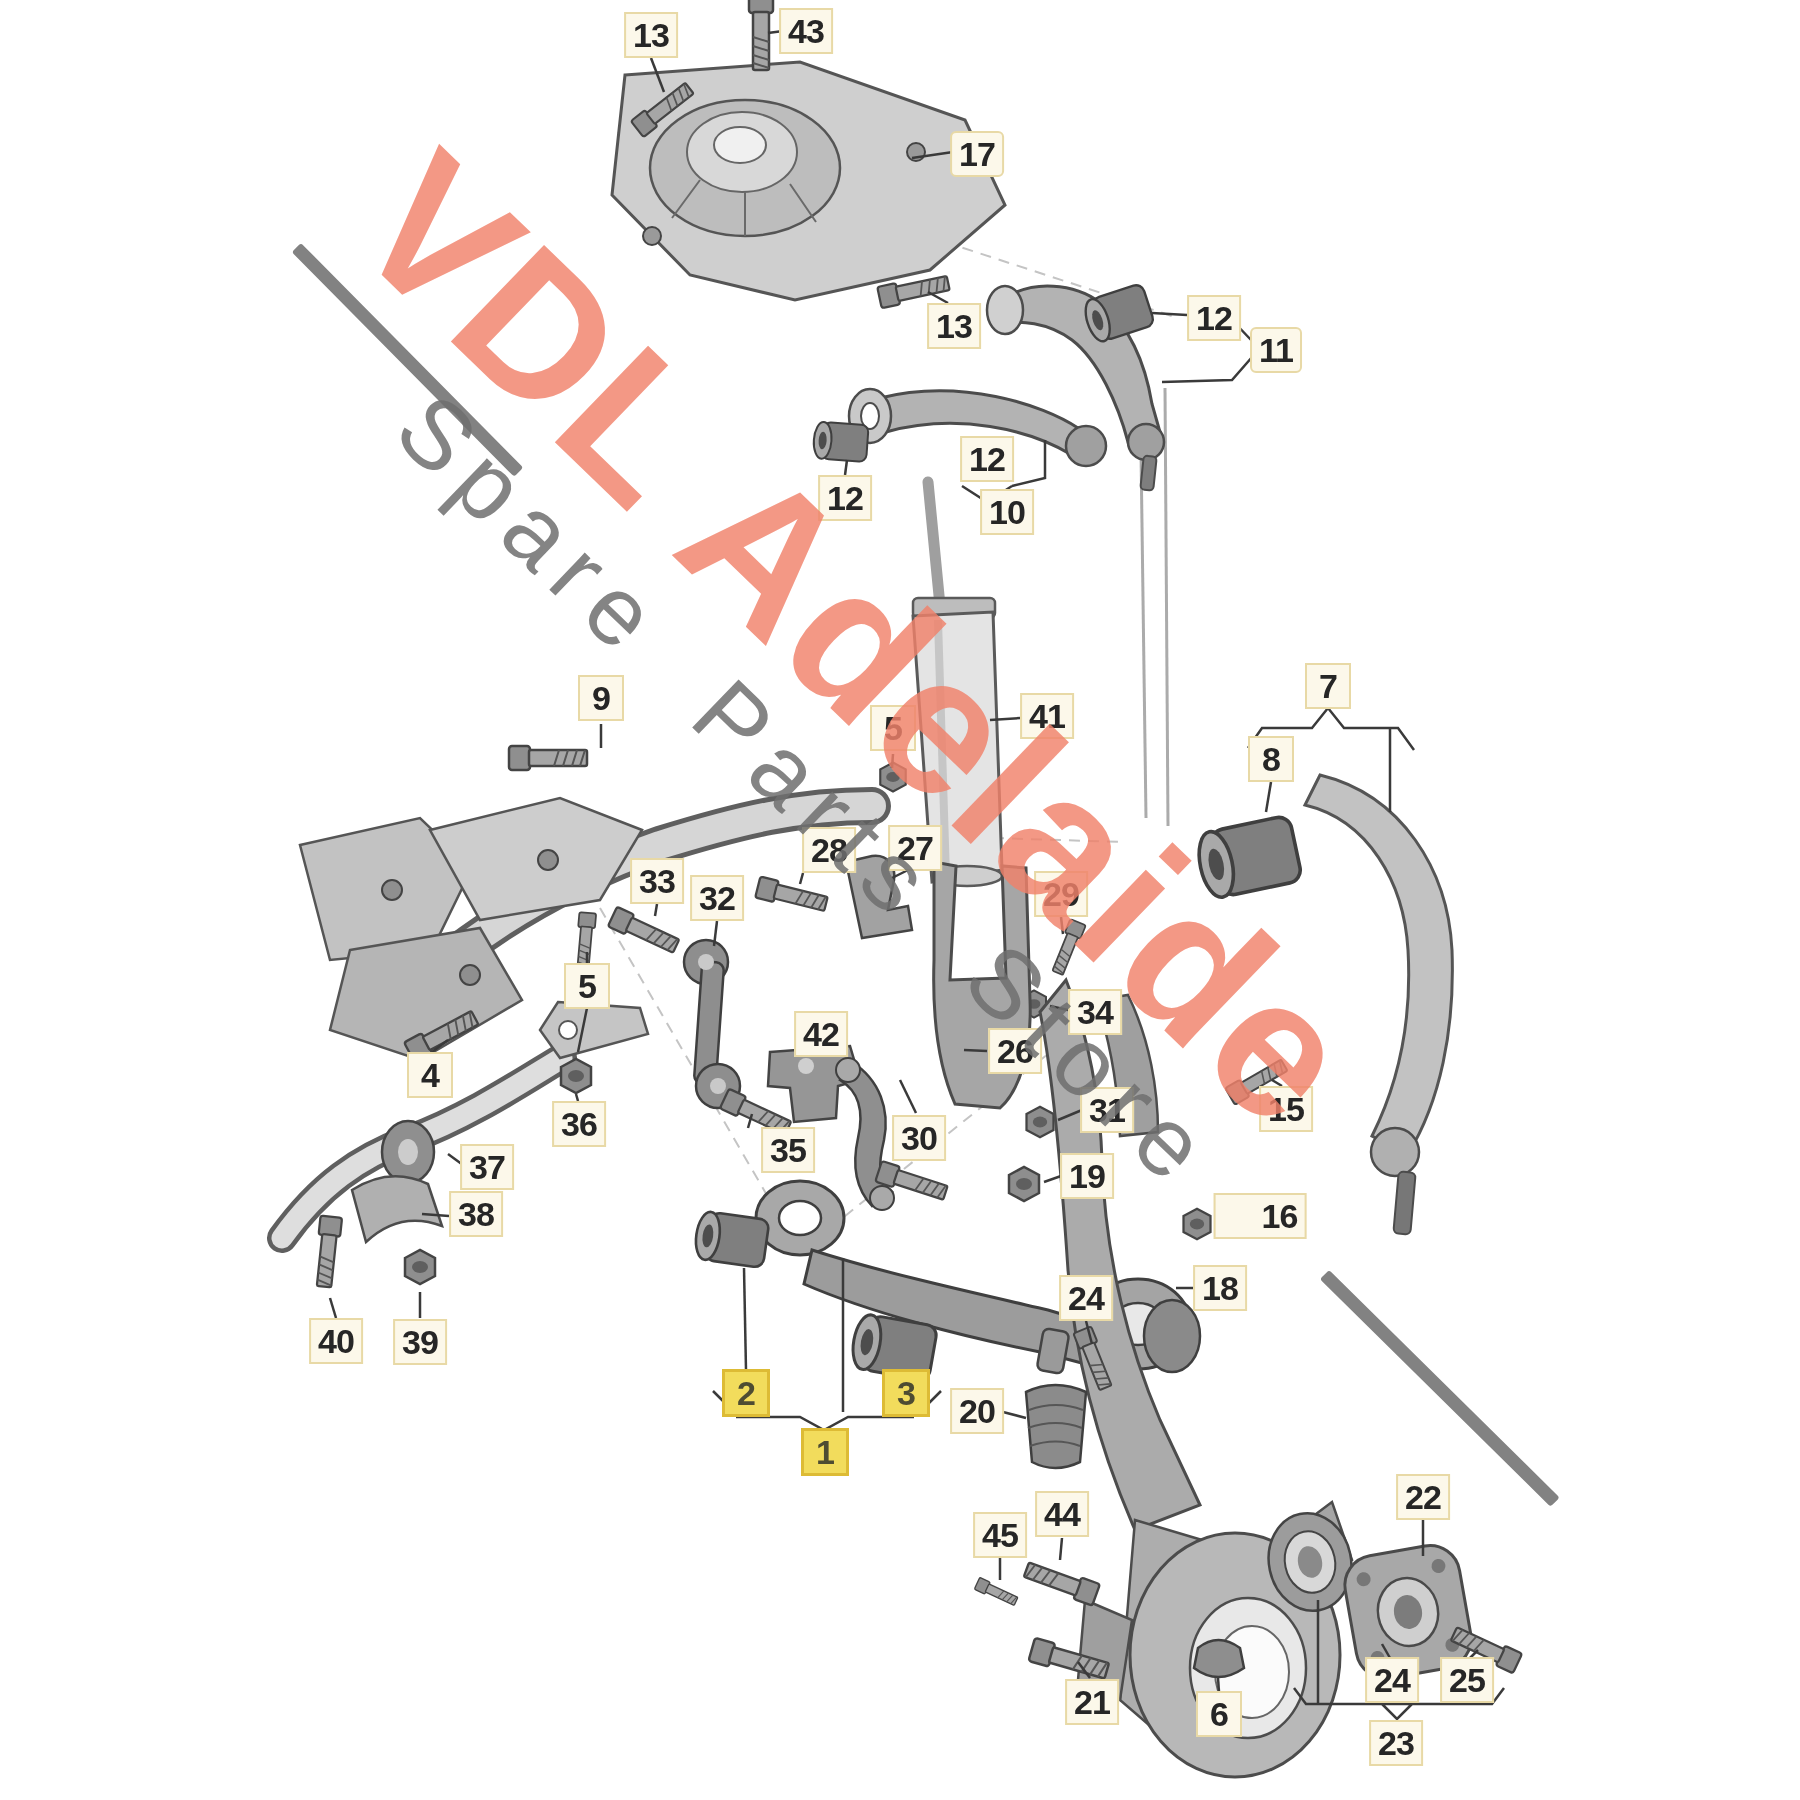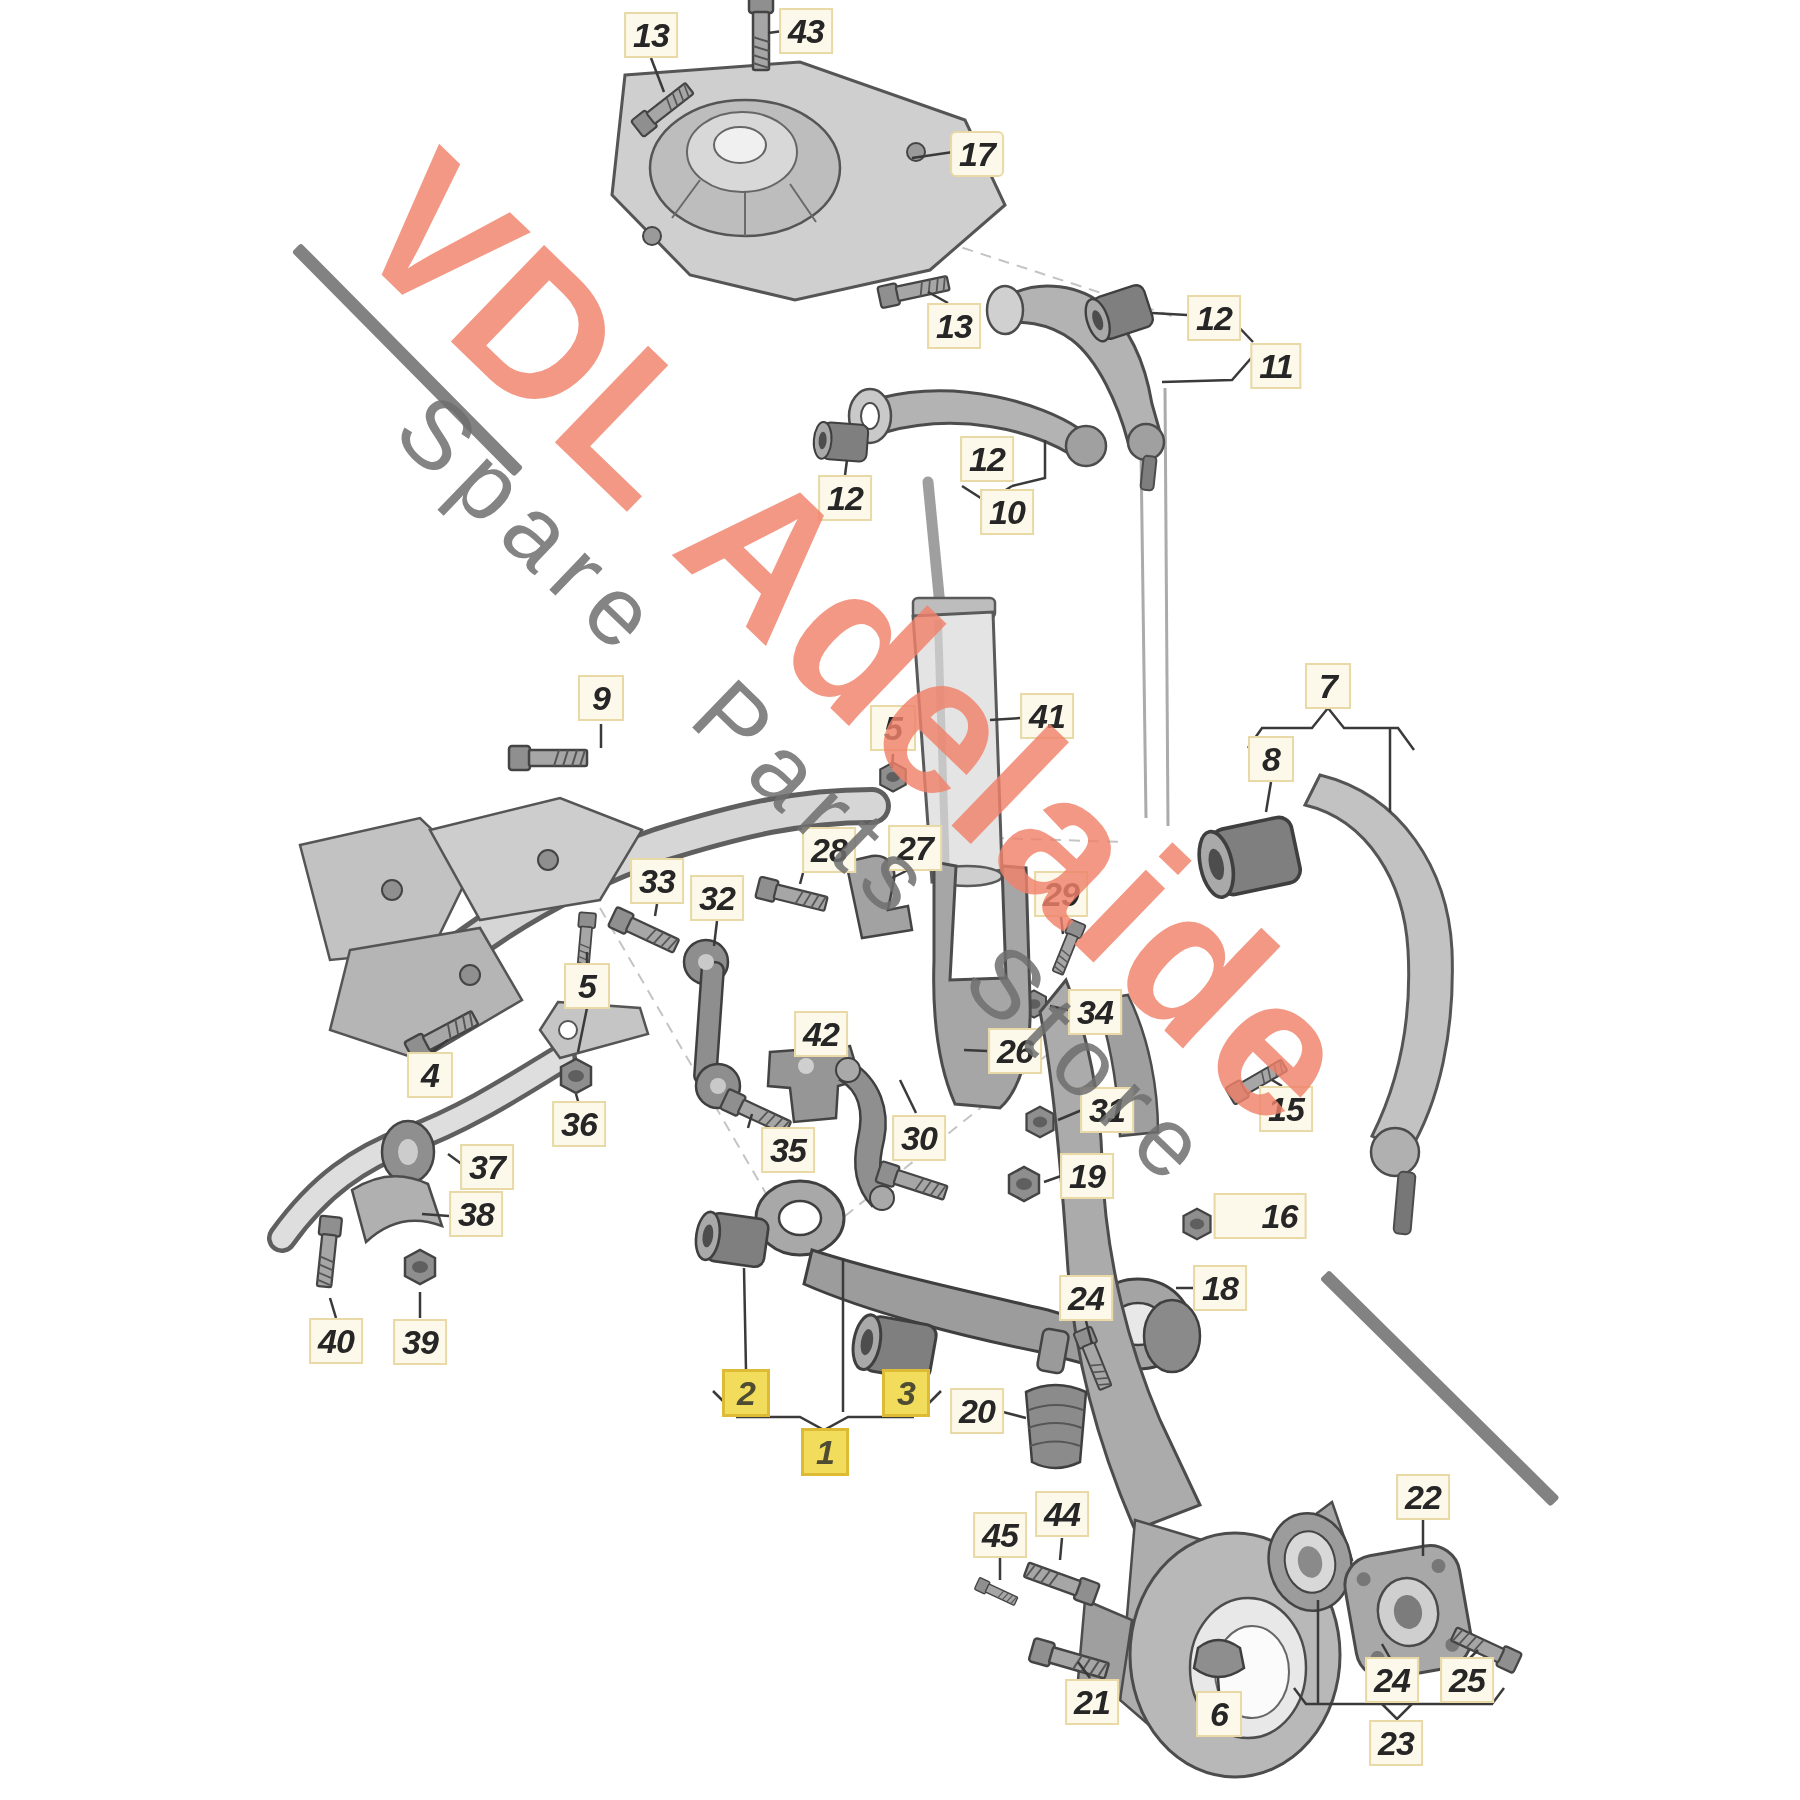--- a/index.html
+++ b/index.html
@@ -1,21 +1,21 @@
 <!DOCTYPE html>
 <html style="--co-bg: #fcf8ea; --co-border: #e8d9a6; --co-text: #262626; --cohl-bg: #f2dc5c; --cohl-border: #ddbb35; --cohl-text: #4e4c32;"><head>
 <meta charset="utf-8">
 <style>
   html,body{margin:0;padding:0;}
   body{width:1800px;height:1800px;position:relative;background:#ffffff;overflow:hidden;
        font-family:"Liberation Sans",sans-serif;}
   #stage{position:absolute;inset:0;width:1800px;height:1800px;}
   svg{position:absolute;left:0;top:0;}
   
-  #callout-layer{position:absolute;left:0;top:0;width:1800px;height:1743px;z-index:4;font-style:italic;}
+  #callout-layer{position:absolute;left:0;top:0;width:1800px;height:1743px;z-index:4;}
   .callout{position:absolute;transform:translate(-50%,-50%);min-width:28px;padding:4px 7px;
     text-align:center;font-weight:700;font-size:34px;line-height:1;letter-spacing:-1px;
     background:var(--co-bg);border:2px solid var(--co-border);color:var(--co-text);}
   .callout.hl{background:var(--cohl-bg);border:3px solid var(--cohl-border);color:var(--cohl-text);}
   
   .wm{position:absolute;z-index:6;pointer-events:none;white-space:nowrap;transform-origin:0 0;}
   #wm-brand{left:470px;top:110px;transform:rotate(44deg);font-size:195px;font-weight:600;
     letter-spacing:4px;opacity:.82;}
   #wm-sub{left:452px;top:372px;transform:rotate(44deg);font-size:97px;font-weight:400;
     letter-spacing:14px;word-spacing:42px;opacity:.85;}
@@ -274,21 +274,21 @@
       <path d="M1294,1688 L1306,1704 L1492,1704 L1504,1688 M1382,1704 L1397,1719 L1412,1704"></path>
     </g>
   </svg>
 
   <div id="callout-layer">
       <div class="callout" style="left: 651px; top: 35px;">13</div>
       <div class="callout" style="left: 806px; top: 31px;">43</div>
       <div class="callout" style="left: 977px; top: 154px; border-radius: 6px;">17</div>
       <div class="callout" style="left: 954px; top: 326px;">13</div>
       <div class="callout" style="left: 1214px; top: 318px;">12</div>
-      <div class="callout" style="left: 1276px; top: 366px;">11</div>
+      <div class="callout" style="left: 1276px; top: 350px; border-radius: 6px;">11</div>
       <div class="callout" style="left: 987px; top: 459px;">12</div>
       <div class="callout" style="left: 1007px; top: 512px;">10</div>
       <div class="callout" style="left: 845px; top: 498px;">12</div>
       <div class="callout" style="left: 601px; top: 698px;">9</div>
       <div class="callout" style="left: 1047px; top: 716px;">41</div>
       <div class="callout" style="left: 1328px; top: 686px;">7</div>
       <div class="callout" style="left: 1271px; top: 759px;">8</div>
       <div class="callout" style="left: 893px; top: 728px;">5</div>
       <div class="callout" style="left: 803px; top: 850px; margin-left: 26px;">28</div>
       <div class="callout" style="left: 915px; top: 848px;">27</div>

